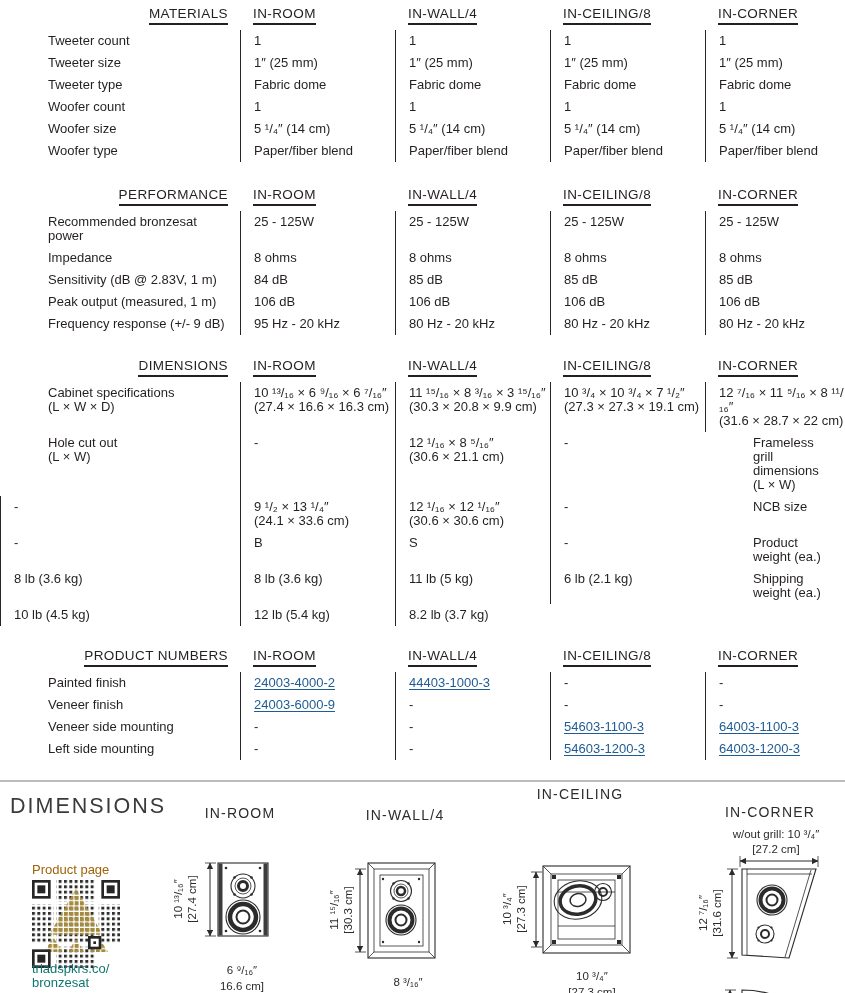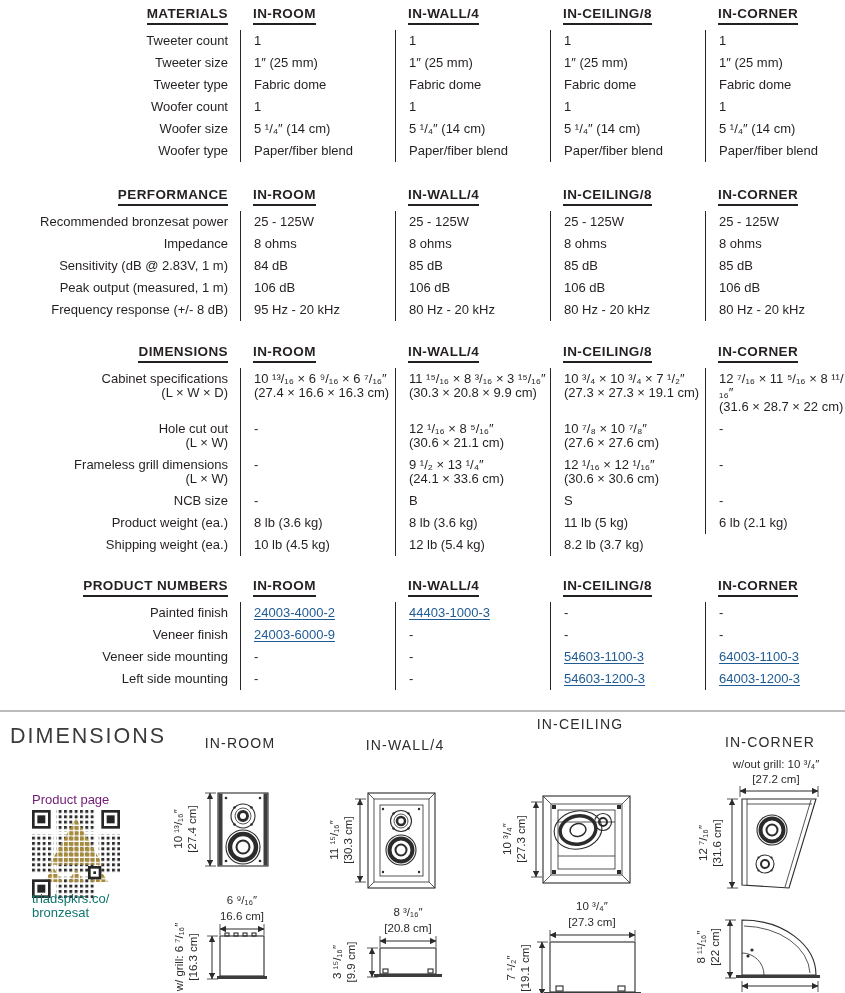--- a/index.html
+++ b/index.html
@@ -5,32 +5,32 @@
   html,body{margin:0;padding:0;background:#fff;}
   body{font-family:"Liberation Sans","DejaVu Sans",sans-serif;color:#241f21;}
   #page{position:relative;width:845px;height:993px;background:#fff;overflow:hidden;padding-top:4px;box-sizing:border-box;}
 
   
   .sec{width:845px;}
   .m2{margin-top:23px;} .m3{margin-top:21px;} .m4{margin-top:20px;}
   .srow{display:grid;grid-template-columns:240px 155px 155px 155px 140px;}
   .hcl{text-align:right;padding-right:12px;}
   .hcv{padding-left:13px;}
-  .hu{display:inline-block;font-size:13.5px;font-weight:700;line-height:13px;letter-spacing:.4px;padding-bottom:3px;border-bottom:2.5px solid #241f21;}
+  .hu{display:inline-block;font-size:13.5px;font-weight:400;line-height:13px;letter-spacing:.4px;padding-bottom:3px;border-bottom:2.5px solid #241f21;}
   .sbody{display:grid;grid-template-columns:240px 155px 155px 155px 140px;margin-top:5px;}
-  .rl{font-size:13px;line-height:14px;padding:4px 12px 4px 12px;text-align:right;white-space:pre-line;}
+  .rl{font-size:13px;line-height:14px;padding:4px 12px 4px 12px;text-align:left;white-space:pre-line;margin-left:36px;}
   .cv{font-size:13px;line-height:14px;padding:4px 0 4px 13px;border-left:1.5px solid #2a2627;white-space:pre-line;}
   a.link{color:#1f5b94;text-decoration:underline;text-underline-offset:2px;cursor:pointer;text-align:center;}
 
   
   .divider{margin-top:20px;height:2px;background:#bcbcbc;}
   #footer{position:relative;height:307px;}
   .bigtitle{position:absolute;left:10px;top:12px;font-size:21.5px;letter-spacing:2px;color:#3a3a3a;font-weight:400;}
   .dhead{position:absolute;font-size:14px;letter-spacing:1.2px;color:#2d2d2d;text-align:center;}
-  .qcap{position:absolute;left:32px;top:80px;font-size:13px;color:#701a75;}
+  .qcap{position:absolute;left:32px;top:80px;font-size:13px;color:#a16207;}
   .qurl{position:absolute;left:32px;top:180px;font-size:13px;line-height:14px;color:#0f766e;white-space:pre-line;}
   .dsvg{position:absolute;}
   svg text{font-size:11.5px;fill:#2b2b2b;}
   .ln{stroke:#2b2b2b;stroke-width:1.1;fill:none;}
   .thin{stroke:#2b2b2b;stroke-width:.8;fill:none;}
   .dim{stroke:#2b2b2b;stroke-width:1;fill:none;}
   .dk{fill:#3c3c3c;stroke:none;}
   .dot{fill:#2b2b2b;stroke:none;}
 </style>
 </head>
@@ -102,21 +102,21 @@
       <div class="rl">Sensitivity (dB @ 2.83V, 1 m)</div>
       <div class="cv">84 dB</div>
       <div class="cv">85 dB</div>
       <div class="cv">85 dB</div>
       <div class="cv">85 dB</div>
       <div class="rl">Peak output (measured, 1 m)</div>
       <div class="cv">106 dB</div>
       <div class="cv">106 dB</div>
       <div class="cv">106 dB</div>
       <div class="cv">106 dB</div>
-      <div class="rl">Frequency response  (+/- 8 dB)</div>
+      <div class="rl">Frequency response  (+/- 9 dB)</div>
       <div class="cv">95 Hz - 20 kHz</div>
       <div class="cv">80 Hz - 20 kHz</div>
       <div class="cv">80 Hz - 20 kHz</div>
       <div class="cv">80 Hz - 20 kHz</div>
     </div>
   </div>
 
   <div class="sec m3">
     <div class="srow">
       <div class="hcl"><span class="hu">DIMENSIONS</span></div>
@@ -134,22 +134,20 @@
 (30.3 × 20.8 × 9.9 cm)</div>
       <div class="cv">10 ³/₄ × 10 ³/₄ × 7 ¹/₂″
 (27.3 × 27.3 × 19.1 cm)</div>
       <div class="cv">12 ⁷/₁₆ × 11 ⁵/₁₆ × 8 ¹¹/₁₆″
 (31.6 × 28.7 × 22 cm)</div>
       <div class="rl">Hole cut out
 (L × W)</div>
       <div class="cv">-</div>
       <div class="cv">12 ¹/₁₆ × 8 ⁵/₁₆″
 (30.6 × 21.1 cm)</div>
-      <div class="cv">10 ⁷/₈ × 10 ⁷/₈″
-(27.6 × 27.6 cm)</div>
       <div class="cv">-</div>
       <div class="rl">Frameless grill dimensions
 (L × W)</div>
       <div class="cv">-</div>
       <div class="cv">9 ¹/₂ × 13 ¹/₄″
 (24.1 × 33.6 cm)</div>
       <div class="cv">12 ¹/₁₆ × 12 ¹/₁₆″
 (30.6 × 30.6 cm)</div>
       <div class="cv">-</div>
       <div class="rl">NCB size</div>

